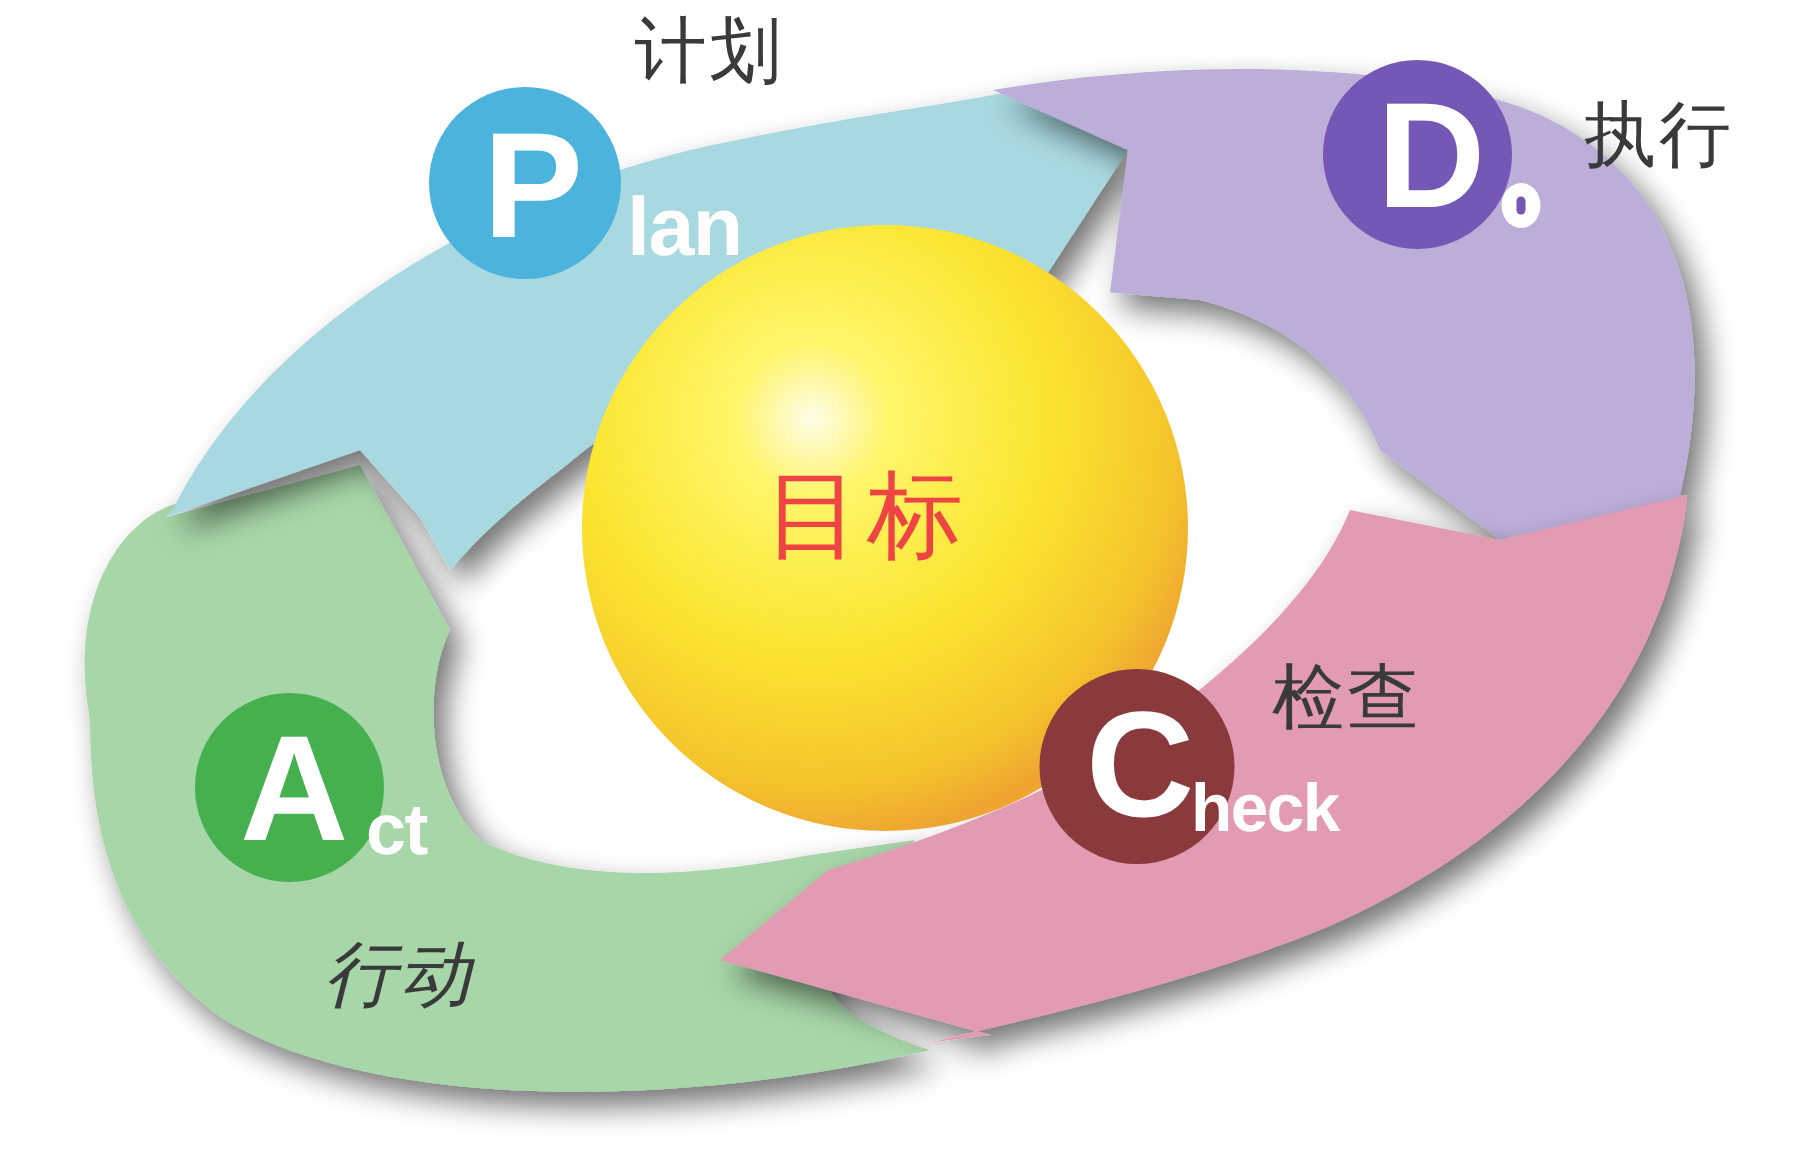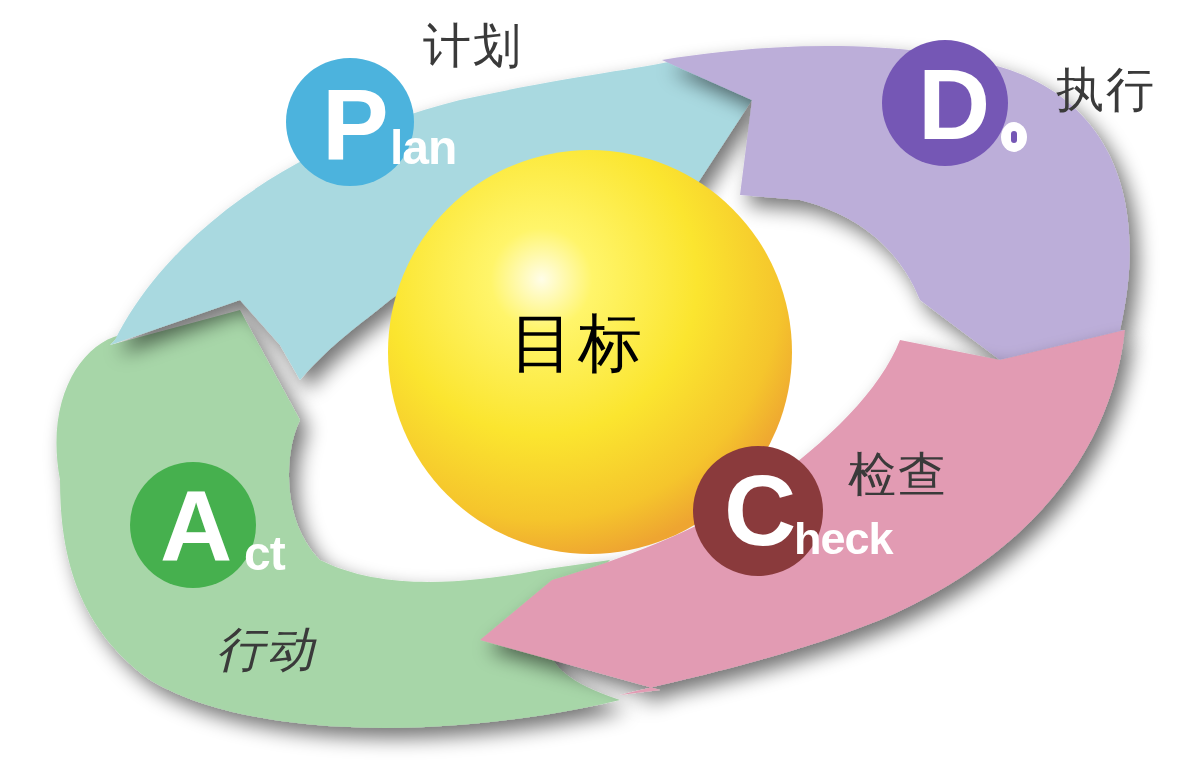--- a/index.html
+++ b/index.html
@@ -1,19 +1,19 @@
 <!DOCTYPE html>
 <html><head>
   <meta charset="utf-8">
   <style>
     html, body { margin: 0; padding: 0; background: #ffffff; }
     #stage { position: relative; width: 1202px; height: 784px; overflow: hidden; background: #ffffff; font-family: "DejaVu Sans", sans-serif; }
     svg { position: absolute; left: 0; top: 0; }
     .label-cn { position: absolute; font-family: "DejaVu Sans", sans-serif; color: #3a3a3a; font-size: 48px; letter-spacing: 2px; white-space: nowrap; }
-    .center-label { position: absolute; font-family: "DejaVu Sans", sans-serif; color: #000000; font-size: 64px; letter-spacing: 4px; white-space: nowrap; }
+    .center-label { position: absolute; font-family: "DejaVu Sans", sans-serif; color: #ef4444; font-size: 64px; letter-spacing: 4px; white-space: nowrap; }
     .badge { position: absolute; border-radius: 50%; }
     .big-letter { position: absolute; font-family: "Liberation Sans", sans-serif; font-weight: bold; color: #ffffff; line-height: 1; }
     .small-letters { position: absolute; font-family: "Liberation Sans", sans-serif; font-weight: bold; color: #ffffff; line-height: 1; letter-spacing: -1px; }
   </style>
 </head>
 <body>
 
 <div id="stage">
   <svg width="1202" height="784" viewBox="0 0 1202 784">
     <defs>
@@ -45,31 +45,31 @@
 
     <path filter="url(#shadow)" fill="#e29bb3" d="M 1125 330 C 1110 460 1020 560 880 620 C 780 660 680 680 620 695 L 660 690 L 480 640 L 552 580 C 620 560 700 530 760 490 C 830 440 880 390 900 340 L 1000 360 Z"></path>
 
     <circle cx="590" cy="352" r="202" fill="url(#sphere)"></circle>
   </svg>
 
   <div class="center-label" style="left:510px; top:300px;">目标</div>
 
   <div class="badge" style="left:286px; top:58px; width:128px; height:128px; background:#4cb3dd;"></div>
   <div class="big-letter" style="left:322px; top:74px; font-size:100px;">P</div>
-  <div class="small-letters" style="left:390px; top:124px; font-size:48px;">lan</div>
-  <div class="label-cn" style="left:423px; top:2px;margin-top:12px;">计划</div>
+  <div class="small-letters" style="left:418px; top:124px; font-size:55px;">lan</div>
+  <div class="label-cn" style="left:423px; top:2px;">计划</div>
 
   <div class="badge" style="left:882px; top:40px; width:126px; height:126px; background:#7557b5;"></div>
   <div class="big-letter" style="left:918px; top:54px; font-size:100px;">D</div>
   <div class="badge" style="left:1001px; top:122px; width:26px; height:30px; background:#ffffff; border-radius:50%;"></div>
   <div style="position:absolute; left:1011px; top:131px; width:6px; height:12px; background:#7557b5; border-radius:3px;"></div>
   <div class="label-cn" style="left:1056px; top:58px;">执行</div>
 
   <div class="badge" style="left:693px; top:446px; width:130px; height:130px; background:#8a3a3c;"></div>
   <div class="big-letter" style="left:724px; top:460px; font-size:100px;">C</div>
   <div class="small-letters" style="left:794px; top:516px; font-size:45px;">heck</div>
-  <div class="label-cn" style="left:848px; top:443px;">检查</div>
+  <div class="label-cn" style="left:848px; top:433px;">检查</div>
 
   <div class="badge" style="left:130px; top:462px; width:126px; height:126px; background:#46b04e;"></div>
   <div class="big-letter" style="left:160px; top:476px; font-size:100px;">A</div>
   <div class="small-letters" style="left:244px; top:530px; font-size:48px;">ct</div>
   <div class="label-cn" style="left:216px; top:618px;font-style:italic;">行动</div>
 </div>
 
 </body></html>

